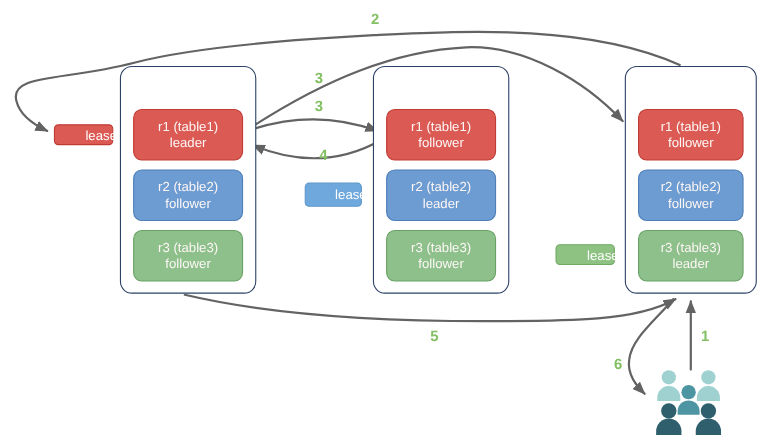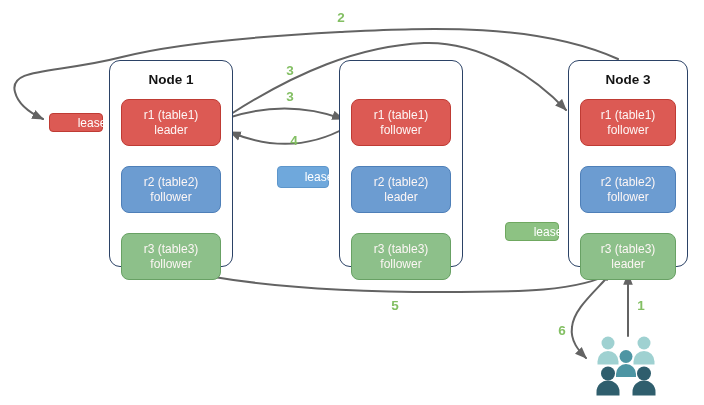--- a/index.html
+++ b/index.html
@@ -18,21 +18,21 @@
   }
   .node-1{left:109px;width:124px;}
   .node-2{left:339px;width:124px;}
   .node-3{left:568px;width:120px;}
   .node-title{
     position:absolute;top:11px;left:0;right:0;text-align:center;
     font-size:13.5px;font-weight:bold;color:#141414;
   }
   .replicas{
     position:absolute;top:38px;left:11px;right:11px;
-    display:flex;flex-direction:column;gap:20px;
+    display:flex;flex-direction:column;gap:8px;
   }
   .replica{
     height:47px;border-radius:8px;border:1.5px solid;box-sizing:border-box;
     display:flex;flex-direction:column;align-items:center;justify-content:center;
     color:#fdf6f5;font-size:12px;line-height:15px;text-align:center;
   }
   .lease{
     position:absolute;border-radius:4px;border:1px solid;box-sizing:border-box;
     color:#ffffff;font-size:12px;display:flex;align-items:center;justify-content:center;padding-left:32px;
   }
@@ -82,21 +82,20 @@
       <path d="M 616 377 L 616 374 A 10 10 0 0 1 636 374 L 636 377 Z" fill="#4d95a3"></path>
 
       <circle cx="608" cy="373.5" r="7" fill="#2f5e6d"></circle>
       <path d="M 596.5 395.5 L 596.5 392 A 11.5 11.5 0 0 1 619.5 392 L 619.5 395.5 Z" fill="#2f5e6d"></path>
       <circle cx="644" cy="373.5" r="7" fill="#2f5e6d"></circle>
       <path d="M 632.5 395.5 L 632.5 392 A 11.5 11.5 0 0 1 655.5 392 L 655.5 395.5 Z" fill="#2f5e6d"></path>
     </g>
   </svg>
 
   <div class="node node-1">
-    <div class="node-title">Node 1</div>
     <div class="replicas">
         <div class="replica" style="background: rgb(220, 90, 84); border-color: rgb(191, 59, 52);">
     <span class="l1">r1 (table1)</span>
     <span class="l2">leader</span>
   </div>
         <div class="replica" style="background: rgb(108, 156, 209); border-color: rgb(78, 127, 184);">
     <span class="l1">r2 (table2)</span>
     <span class="l2">follower</span>
   </div>
         <div class="replica" style="background: rgb(141, 192, 138); border-color: rgb(104, 161, 100);">
@@ -115,21 +114,20 @@
     <span class="l1">r2 (table2)</span>
     <span class="l2">leader</span>
   </div>
         <div class="replica" style="background: rgb(141, 192, 138); border-color: rgb(104, 161, 100);">
     <span class="l1">r3 (table3)</span>
     <span class="l2">follower</span>
   </div>
       </div>
   </div>
   <div class="node node-3">
-    <div class="node-title">Node 3</div>
     <div class="replicas">
         <div class="replica" style="background: rgb(220, 90, 84); border-color: rgb(191, 59, 52);">
     <span class="l1">r1 (table1)</span>
     <span class="l2">follower</span>
   </div>
         <div class="replica" style="background: rgb(108, 156, 209); border-color: rgb(78, 127, 184);">
     <span class="l1">r2 (table2)</span>
     <span class="l2">follower</span>
   </div>
         <div class="replica" style="background: rgb(141, 192, 138); border-color: rgb(104, 161, 100);">

